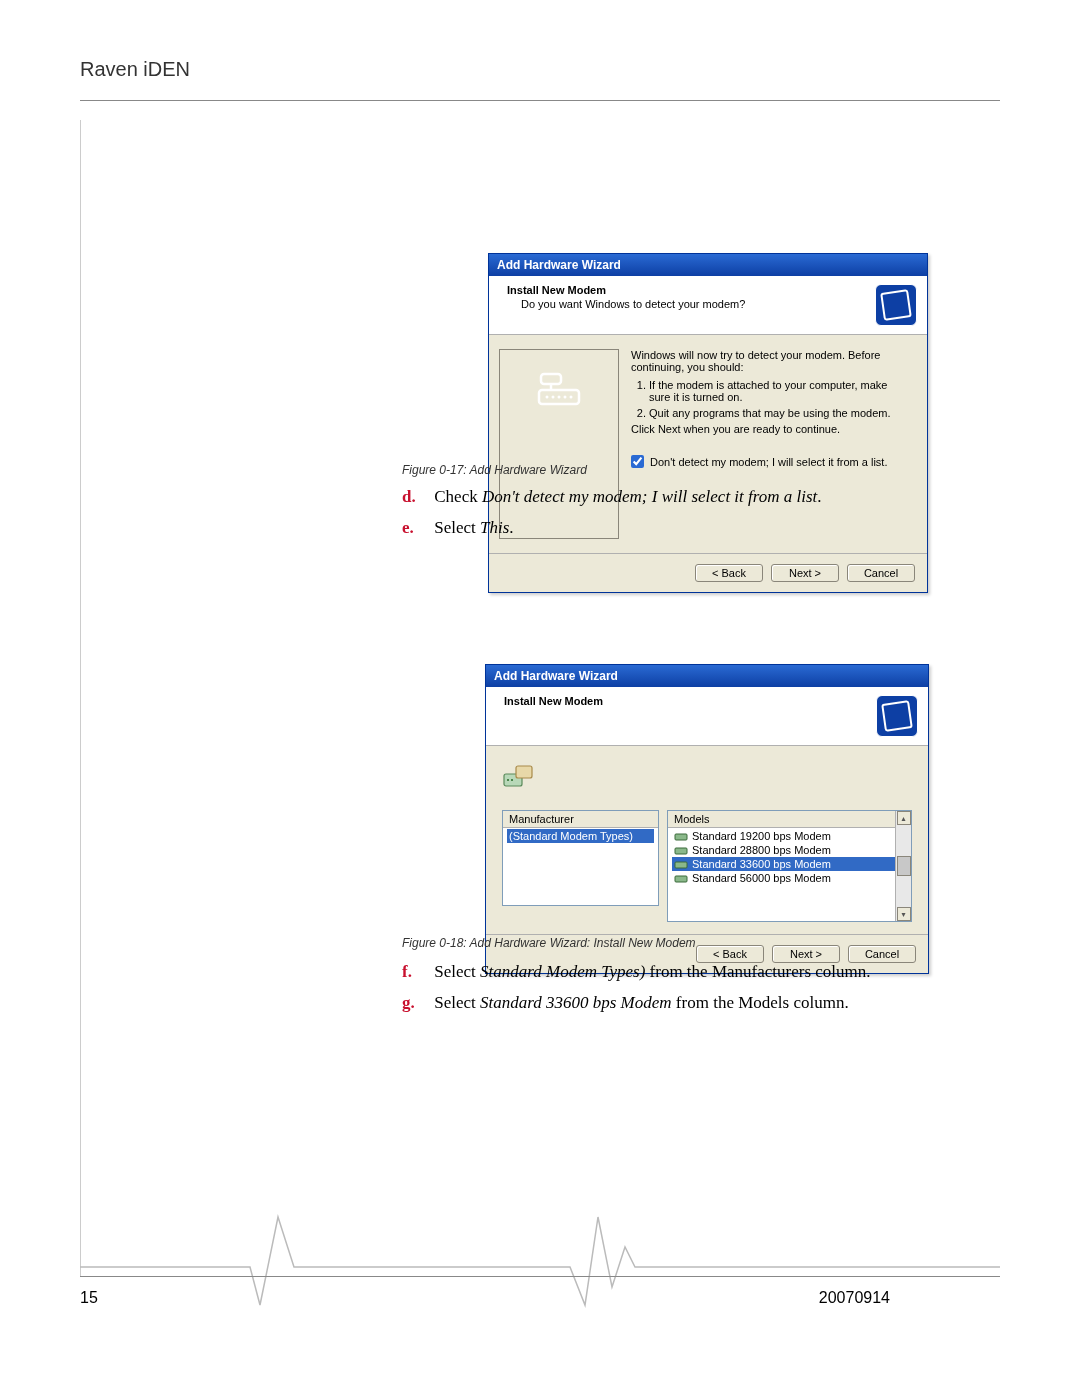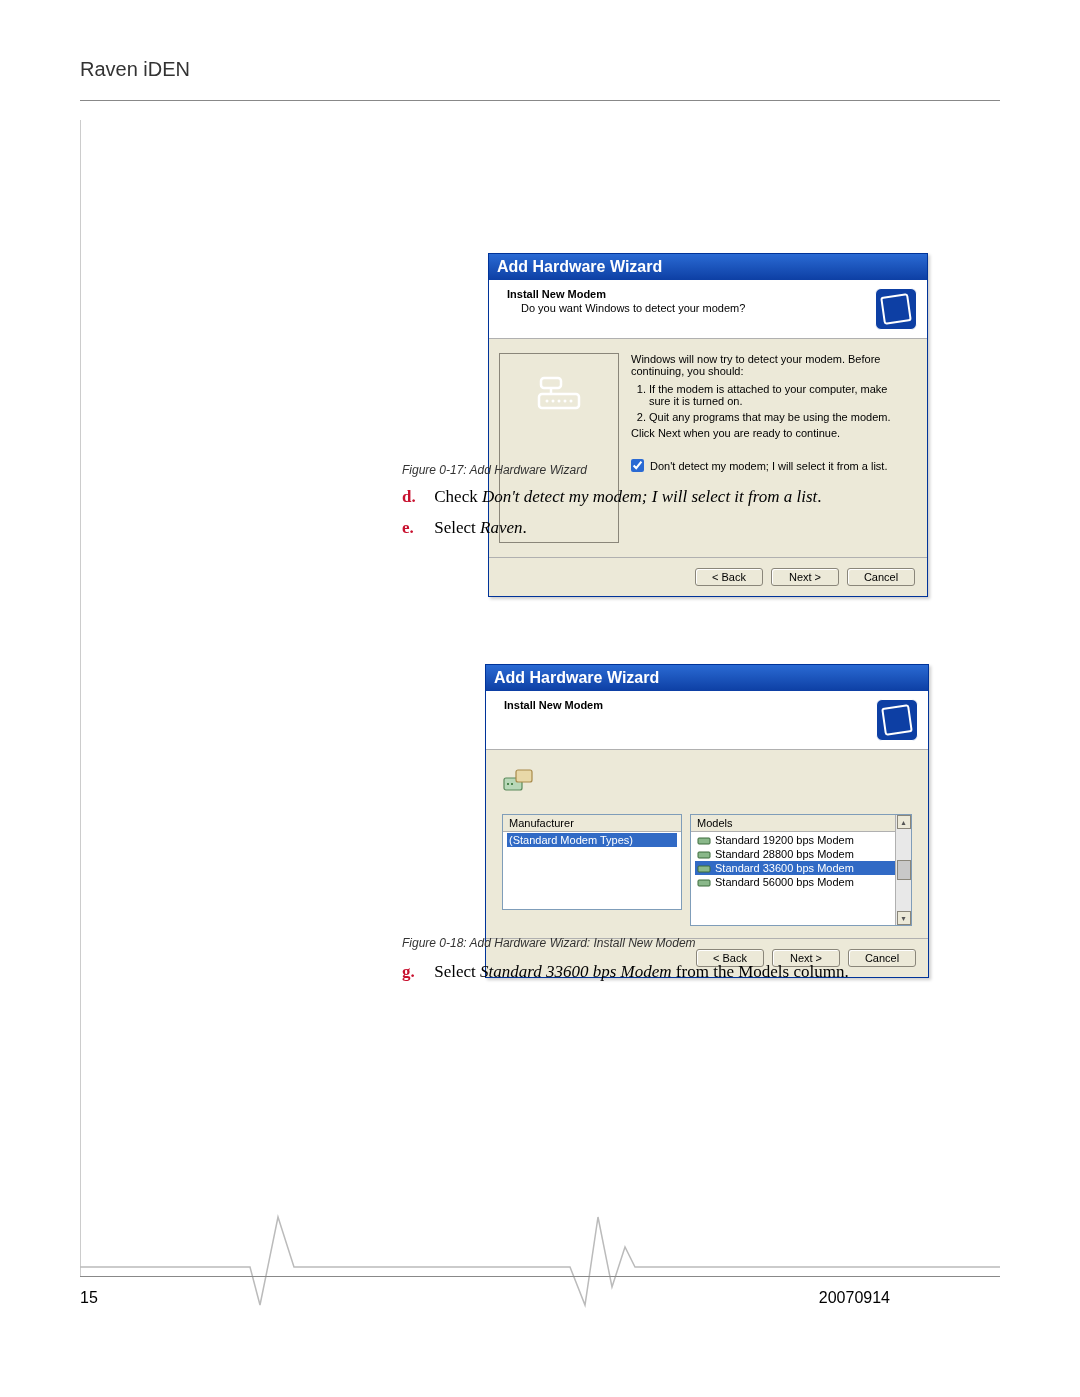--- a/index.html
+++ b/index.html
@@ -63,21 +63,21 @@
     color: #000;
     background: #ece9d8;
     border: 1px solid #003399;
     box-shadow: 2px 2px 3px rgba(0,0,0,.2);
   }
   .titlebar {
     background: linear-gradient(to bottom,#2a6ad3 0%, #0d3fa4 100%);
     color:#fff;
     font-weight:bold;
     padding:4px 8px;
-    font-size:16px;
+    font-size:12px;
   }
   .header-band {
     background:#fff;
     padding:8px 10px 8px 18px;
     border-bottom:1px solid #b0b0b0;
     display:flex;
     justify-content:space-between;
     align-items:flex-start;
   }
   .header-band .txt b { font-size:11px; }
@@ -138,21 +138,21 @@
   .wiz2 { position:absolute; left:405px; top:544px; width:444px; }
   .wiz2 .body-pane { padding:14px 16px 12px 16px; }
   .wiz2 .instr-row { display:flex; gap:10px; align-items:flex-start; margin-bottom:18px;}
   .wiz2 .instr-icon {
     width:32px;height:32px;
     position:relative;
     flex-shrink:0;
   }
   .wiz2 .instr-icon svg{width:100%;height:100%;}
   .lists-row { display:flex; gap:8px; }
-  .list-box { border:1px solid #7f9db9; background:#fff; width:180px; height:96px; font-size:11px;}
+  .list-box { border:1px solid #7f9db9; background:#fff; width:157px; height:96px; font-size:11px;}
   .list-box-right { flex:1; height:112px; border:1px solid #7f9db9; background:#fff; position:relative; overflow:hidden;}
   .list-header { background:#ece9d8; border-bottom:1px solid #b0b0b0; padding:2px 6px; font-size:11px;}
   .list-body { padding:1px 4px; }
   .list-item {
     display:flex;align-items:center;gap:4px;padding:1px 2px;font-size:11px;white-space:nowrap;
   }
   .list-item.selected { background:#316ac5; color:#fff; }
   .modem-ico { width:14px;height:12px;flex-shrink:0; }
   .scrollbar {
     position:absolute;right:0;top:0;bottom:0;width:16px;
@@ -310,27 +310,31 @@
 
 <div class="fig-caption" style="position:absolute; left:80px; top:457px;">Figure 0-17: Add Hardware Wizard</div>
 
 <div style="position:absolute; left:80px; top:485px;" class="step-list">
   <div class="step">
     <span class="letter">d.</span>
     <span>Check </span><span class="italic">Don't detect my modem; I will select it from a list</span><span>.</span>
   </div>
   <div class="step">
     <span class="letter">e.</span>
-    <span>Select </span><span class="italic">Raven</span><span>.</span>
+    <span>Select </span><span class="italic">This</span><span>.</span>
   </div>
 </div>
 
 <div class="fig-caption" style="position:absolute; left:80px; top:930px;">Figure 0-18: Add Hardware Wizard: Install New Modem</div>
 
 <div style="position:absolute; left:80px; top:960px;" class="step-list">
+  <div class="step">
+    <span class="letter">f.</span>
+    <span>Select </span><span class="italic">Standard Modem Types)</span><span> from the Manufacturers column.</span>
+  </div>
   <div class="step">
     <span class="letter">g.</span>
     <span>Select </span><span class="italic">Standard 33600 bps Modem</span><span> from the Models column.</span>
   </div>
 </div>
 
 <div class="heartbeat">
   <svg viewBox="0 0 920 120" preserveAspectRatio="none">
     <path d="M 0 60 L 170 60 L 180 98 L 198 10 L 214 60 L 460 60 L 490 60 L 505 98 L 518 10 L 532 80 L 545 40 L 555 60 L 920 60" fill="none" stroke="#bbb" stroke-width="1.5"></path>
   </svg>

